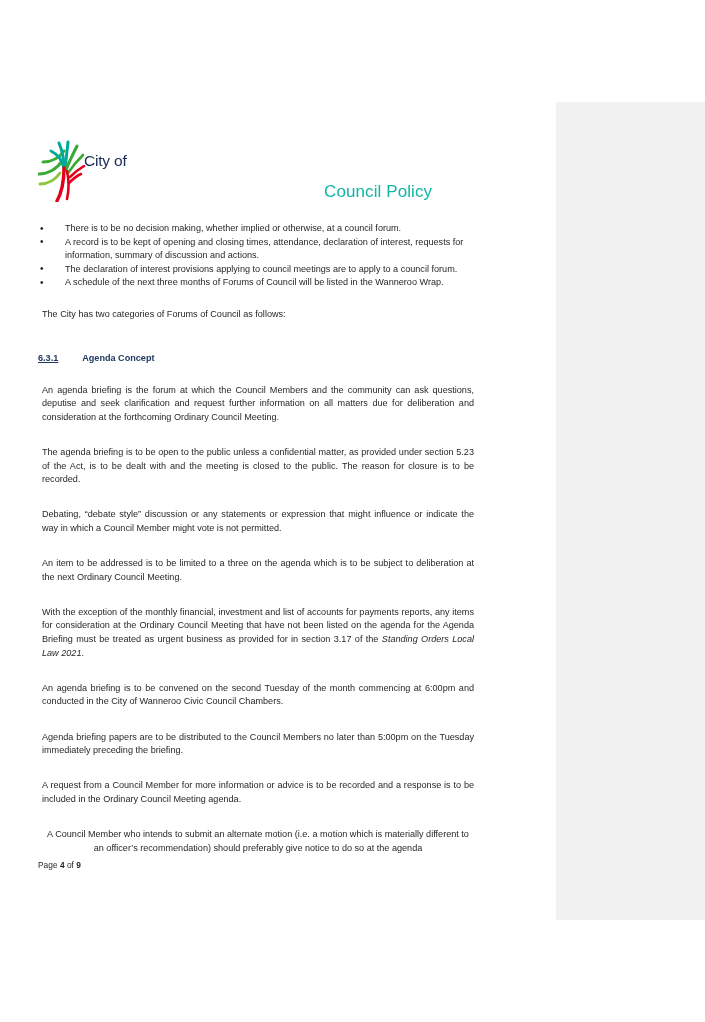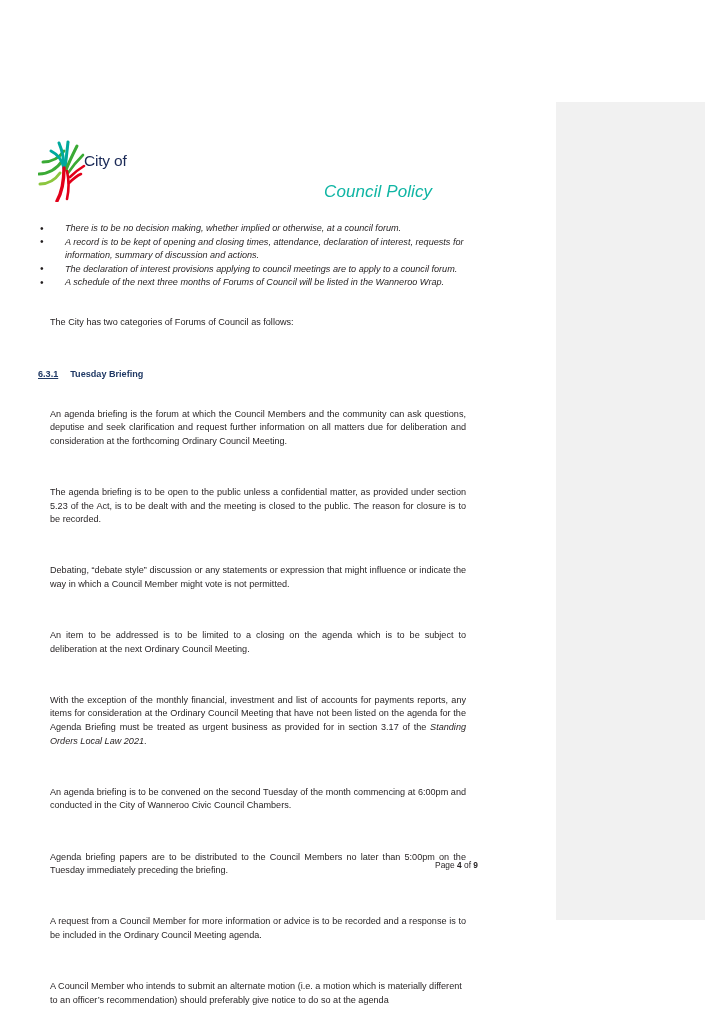--- a/index.html
+++ b/index.html
@@ -89,82 +89,80 @@
     letter-spacing: -0.7px;
   }
   #council-policy-title {
     position: absolute;
     left: 324px;
     top: 44px;
     font-size: 17px;
     color: #10b5a4;
     letter-spacing: 0.1px;
     white-space: nowrap;
-    font-style: italic;
   }
 
   
   #doc-body {
     position: absolute;
     left: 38px;
     top: 222px;
     width: 440px;
     font-size: 9.1px;
     line-height: 13.6px;
     color: #231f20;
   }
 
   ul.doc-list {
     list-style: none;
     margin: 0 0 0 0;
     padding: 0;
-    font-style: italic;
   }
   ul.doc-list li {
     position: relative;
     padding-left: 27px;
     margin: 0 0 0 0;
     text-align: left;
   }
   ul.doc-list li::before {
     content: "\2022";
     position: absolute;
     left: 2px;
     top: -0.5px;
     font-size: 10px;
     color: #231f20;
   }
 
   p.doc-para {
-    margin: 12px;
+    margin: 4px;
     text-align: justify;
   }
   p.doc-para.last-para {
-    text-align: left;
+    text-align: center;
   }
 
   .spacer-para { height: 13.6px; }
 
   #section-heading {
     margin: 0;
     font-size: 9.1px;
     font-weight: bold;
     color: #1f3864;
   }
-  #section-heading .sec-num { margin-right: 12px; text-decoration: underline; }
+  #section-heading .sec-num { margin-right: 24px; text-decoration: underline; }
 
   em.doc-italic { font-style: italic; }
 
   
   #doc-footer {
     position: absolute;
     left: 38px;
     top: 860px;
     width: 440px;
-    text-align: right;
+    text-align: left;
     font-size: 8.4px;
     color: #231f20;
   }
   #doc-footer b { font-weight: bold; }
 </style>
 </head>
 <body>
 
 <div id="viewer-panel"></div>
 
@@ -208,34 +206,34 @@
 
     <div class="spacer-para"></div>
 
     <p class="doc-para">The City has two categories of Forums of Council as follows:</p>
 
     <div class="spacer-para"></div>
 
 
     <div class="spacer-para"></div>
 
-    <p id="section-heading"><span class="sec-num">6.3.1</span><span>Tuesday Briefing</span></p>
+    <p id="section-heading"><span class="sec-num">6.3.1</span><span>Agenda Concept</span></p>
 
     <div class="spacer-para"></div>
 
     <p class="doc-para">An agenda briefing is the forum at which the Council Members and the community can ask questions, deputise and seek clarification and request further information on all matters due for deliberation and consideration at the forthcoming Ordinary Council Meeting.</p>
     <div class="spacer-para"></div>
 
     <p class="doc-para">The agenda briefing is to be open to the public unless a confidential matter, as provided under section 5.23 of the Act, is to be dealt with and the meeting is closed to the public.  The reason for closure is to be recorded.</p>
     <div class="spacer-para"></div>
 
     <p class="doc-para">Debating, “debate style” discussion or any statements or expression that might influence or indicate the way in which a Council Member might vote is not permitted.</p>
     <div class="spacer-para"></div>
 
-    <p class="doc-para">An item to be addressed is to be limited to a closing on the agenda which is to be subject to deliberation at the next Ordinary Council Meeting.</p>
+    <p class="doc-para">An item to be addressed is to be limited to a three on the agenda which is to be subject to deliberation at the next Ordinary Council Meeting.</p>
     <div class="spacer-para"></div>
 
     <p class="doc-para"><span>With the exception of the monthly financial, investment and list of accounts for payments reports, any items for consideration at the Ordinary Council Meeting that have not been listed on the agenda for the Agenda Briefing must be treated as urgent business as provided for in section 3.17 of the </span><em class="doc-italic">Standing Orders Local Law 2021</em><span>.</span></p>
     <div class="spacer-para"></div>
 
     <p class="doc-para">An agenda briefing is to be convened on the second Tuesday of the month commencing at 6:00pm and conducted in the City of Wanneroo Civic Council Chambers.</p>
     <div class="spacer-para"></div>
 
     <p class="doc-para">Agenda briefing papers are to be distributed to the Council Members no later than 5:00pm on the Tuesday immediately preceding the briefing.</p>
     <div class="spacer-para"></div>

